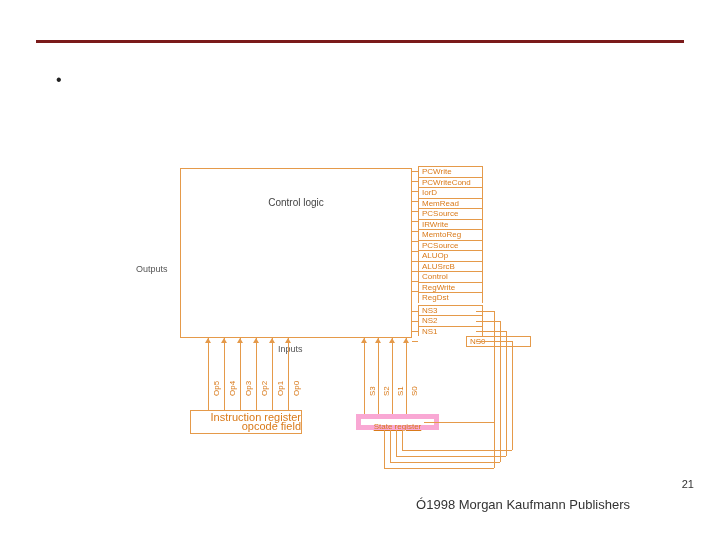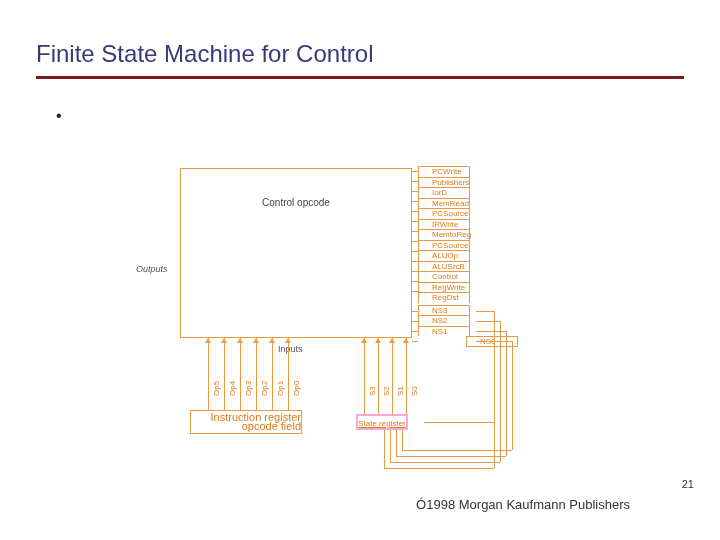--- a/index.html
+++ b/index.html
@@ -6,61 +6,60 @@
   body { width: 720px; height: 540px; background: #fff; font-family: Arial, sans-serif; position: relative; }
   .slide { padding: 40px 36px 20px 36px; height: 100%; position: relative; }
   .title { font-size: 24px; color: #3a3a7a; font-weight: 400; margin-bottom: 8px; }
   .rule { height: 3px; background: #7a1a1a; margin-bottom: 28px; }
   .bullet-row { display: flex; align-items: baseline; gap: 14px; margin-left: 20px; margin-bottom: 6px; }
   .bullet-dot { font-size: 16px; color: #222; }
   .bullet-text { font-size: 20px; color: #111; }
   .diagram-wrap { position: absolute; left: 180px; top: 168px; width: 400px; height: 320px; }
   .logic-box { position: absolute; left: 0; top: 0; width: 232px; height: 170px; border: 1px solid #e59a4a; background: #fff; }
   .logic-label { position: absolute; left: 50%; top: 28px; transform: translateX(-50%); font-size: 10px; color: #444; }
-  .outputs-label { position: absolute; left: -44px; top: 96px; font-size: 9px; color: #555; font-style: italic; }
+  .outputs-label { position: absolute; left: -44px; top: 96px; font-size: 9px; color: #555; }
   .inputs-label { position: absolute; left: 98px; top: 176px; font-size: 9px; color: #555; }
 
   .signal-list { position: absolute; left: 238px; top: -2px; display: flex; flex-direction: column; }
-  .sig { font-size: 8px; color: #d97a1a; border: 1px solid #e59a4a; border-bottom: none; padding: 0 13px; height: 10.5px; line-height: 10px; background: #fff; white-space: nowrap; width: 52px; }
+  .sig { font-size: 8px; color: #d97a1a; border: 1px solid #e59a4a; border-bottom: none; padding: 0 3px; height: 10.5px; line-height: 10px; background: #fff; white-space: nowrap; width: 65px; }
   .sig:last-child { border-bottom: 1px solid #e59a4a; margin-left: 48px; }
   .ns-block { margin-top: 2px; }
 
   .vrot { position: absolute; font-size: 8px; color: #d97a1a; transform: rotate(-90deg); transform-origin: left top; white-space: nowrap; }
   .vline { position: absolute; width: 1px; background: #e59a4a; }
   .arrowhead { width: 0; height: 0; border-left: 3px solid transparent; border-right: 3px solid transparent; border-bottom: 5px solid #e59a4a; position: absolute; }
 
   .instr-box { position: absolute; left: 10px; top: 242px; width: 112px; height: 24px; border: 1px solid #e59a4a; font-size: 11px; color: #d97a1a; text-align: right; padding-top: 2px; line-height: 9px; }
-  .state-box { position: absolute; left: 176px; top: 246px; width: 52px; height: 16px; border: 2px solid #f9a8d4; font-size: 8px; color: #d97a1a; text-align: center; line-height: 15px; text-decoration: underline; }
+  .state-box { position: absolute; left: 176px; top: 246px; width: 83px; height: 16px; border: 5px solid #f9a8d4; font-size: 8px; color: #d97a1a; text-align: center; line-height: 15px; text-decoration: underline; }
 
   .fb-h { position: absolute; height: 1px; background: #e59a4a; }
   .fb-v { position: absolute; width: 1px; background: #e59a4a; }
 
   .page-num { position: absolute; right: 26px; bottom: 50px; font-size: 11px; color: #333; }
   .copyright { position: absolute; right: 90px; bottom: 28px; font-size: 13px; color: #333; }
 </style>
 </head>
 <body>
 
 <div class="slide">
-  <div class="title">Finite State Machine for Control</div>
   <div class="rule"></div>
   <div class="bullet-row">
     <span class="bullet-dot">•</span>
   </div>
 
   <div class="diagram-wrap">
     <div class="logic-box">
-      <div class="logic-label">Control opcode</div>
+      <div class="logic-label">Control logic</div>
     </div>
     <div class="outputs-label">Outputs</div>
     <div class="inputs-label">Inputs</div>
 
     <div class="signal-list">
       <div class="sig">PCWrite</div>
-      <div class="sig">Publishers</div>
+      <div class="sig">PCWriteCond</div>
       <div class="sig">IorD</div>
       <div class="sig">MemRead</div>
       <div class="sig">PCSource</div>
       <div class="sig">IRWrite</div>
       <div class="sig">MemtoReg</div>
       <div class="sig">PCSource</div>
       <div class="sig">ALUOp</div>
       <div class="sig">ALUSrcB</div>
       <div class="sig">Control</div>
       <div class="sig">RegWrite</div>

